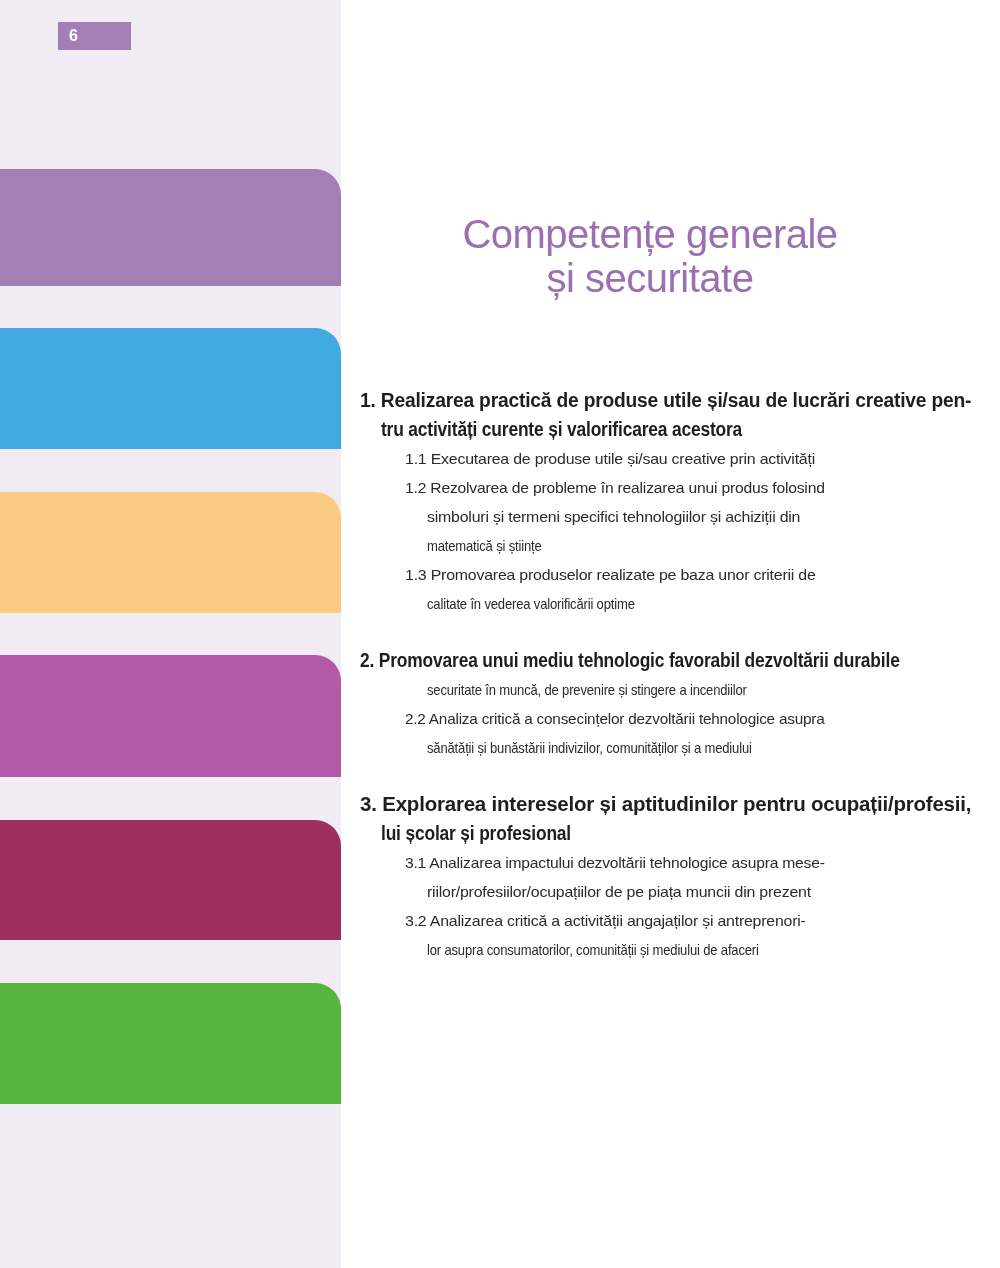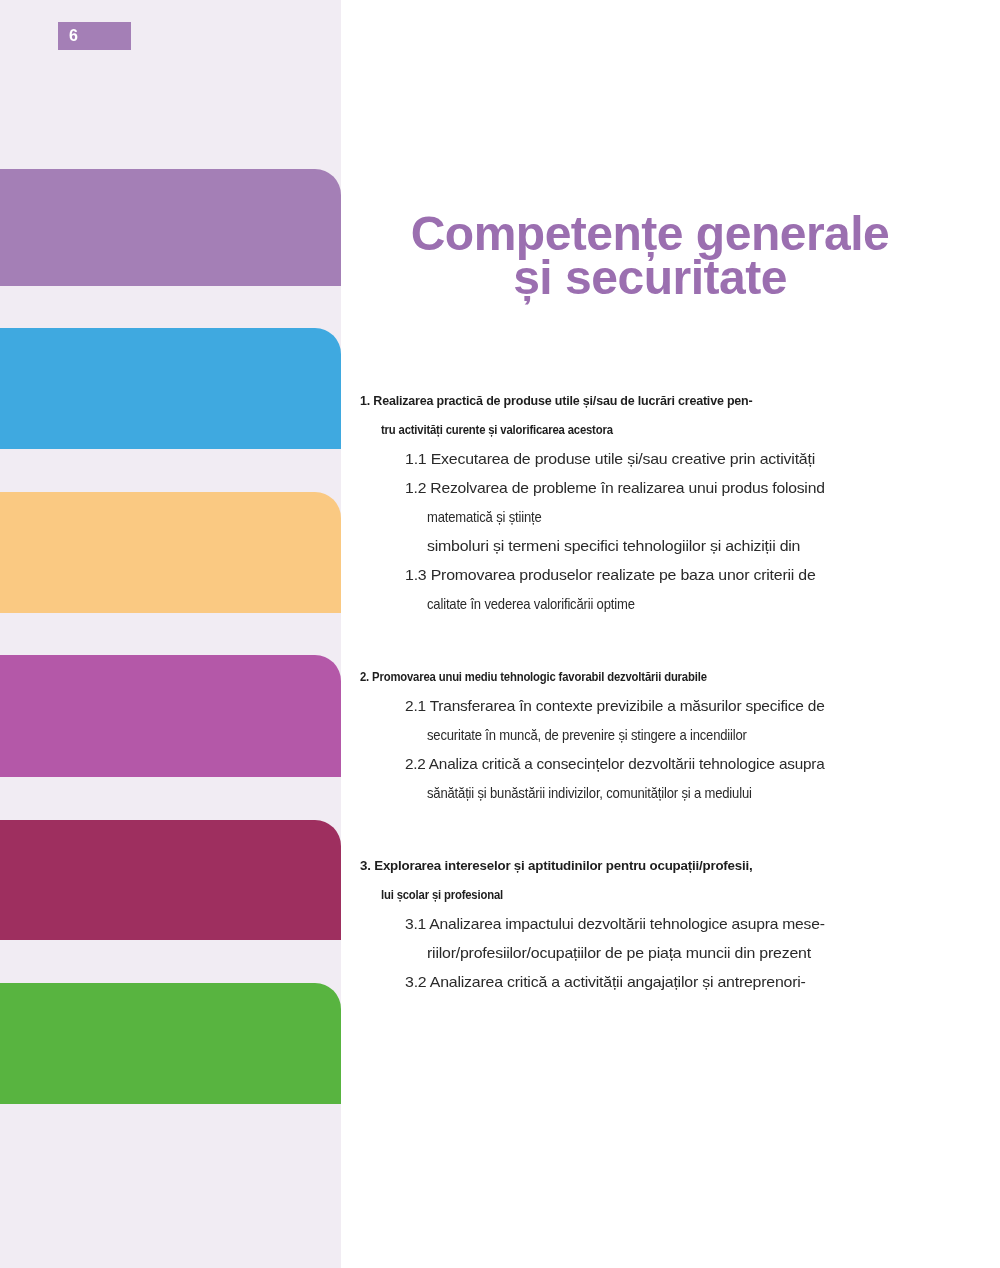--- a/index.html
+++ b/index.html
@@ -50,40 +50,40 @@
   
   .content{
     position:absolute;
     left:360px;top:0;
     width:580px;
   }
   .page-title{
     margin-top:212px;
     text-align:center;
     color:var(--title,#9b6fb0);
-    font-weight:bold;
-    font-size:48px;
+    font-weight:normal;
+    font-size:40px;
     line-height:44px;
     letter-spacing:-0.5px;
   }
   .sections{margin-top:86px;}
-  .section + .section{margin-top:44px;}
+  .section + .section{margin-top:28px;}
   .line{
     line-height:29px;
     white-space:nowrap;
     height:29px;
   }
   .line .ltext{
     display:inline-block;
     transform-origin:0 50%;
     white-space:nowrap;
   }
   .hline{
     font-weight:bold;
-    font-size:13px;
+    font-size:20px;
     color:#1e1e1e;
     letter-spacing:-0.2px;
   }
   .bline{
     font-size:15px;
     color:#2a2a2a;
     letter-spacing:-0.2px;
   }
   .hline.cont{margin-left:21px;}
   .bline.ifirst{margin-left:45px;}
@@ -111,35 +111,35 @@
     <div class="page-title">
       <div>Competențe generale</div>
       <div>și securitate</div>
     </div>
     <div class="sections">
         <div class="section">
           <div class="line hline first"><span class="ltext" style="transform: scaleX(0.960961);">1. Realizarea practică de produse utile și/sau de lucrări creative pen-</span></div>
           <div class="line hline cont last"><span class="ltext" style="transform: scaleX(0.87);">tru activități curente și valorificarea acestora</span></div>
           <div class="line bline ifirst"><span class="ltext" style="transform: scaleX(1.06);">1.1 Executarea de produse utile și/sau creative prin activități</span></div>
           <div class="line bline ifirst"><span class="ltext" style="transform: scaleX(1.04556);">1.2 Rezolvarea de probleme în realizarea unui produs folosind</span></div>
+          <div class="line bline icont"><span class="ltext" style="transform: scaleX(1.06);">simboluri și termeni specifici tehnologiilor și achiziții din</span></div>
           <div class="line bline icont last"><span class="ltext" style="transform: scaleX(0.87);">matematică și științe</span></div>
-          <div class="line bline icont"><span class="ltext" style="transform: scaleX(1.06);">simboluri și termeni specifici tehnologiilor și achiziții din</span></div>
           <div class="line bline ifirst"><span class="ltext" style="transform: scaleX(1.06);">1.3 Promovarea produselor realizate pe baza unor criterii de</span></div>
           <div class="line bline icont last"><span class="ltext" style="transform: scaleX(0.87);">calitate în vederea valorificării optime</span></div>
         </div>
         <div class="section">
           <div class="line hline first last"><span class="ltext" style="transform: scaleX(0.87);">2. Promovarea unui mediu tehnologic favorabil dezvoltării durabile</span></div>
-          <div class="line bline ifirst"><span class="ltext" style="transform: scaleX(1.0303);">2.1 Transferarea în contexte previzibile a măsurilor specifice de</span></div>
           <div class="line bline icont last"><span class="ltext" style="transform: scaleX(0.87);">securitate în muncă, de prevenire și stingere a incendiilor</span></div>
           <div class="line bline ifirst"><span class="ltext" style="transform: scaleX(1.02023);">2.2 Analiza critică a consecințelor dezvoltării tehnologice asupra</span></div>
           <div class="line bline icont last"><span class="ltext" style="transform: scaleX(0.87);">sănătății și bunăstării indivizilor, comunităților și a mediului</span></div>
         </div>
         <div class="section">
           <div class="line hline first"><span class="ltext" style="transform: scaleX(1.02468);">3. Explorarea intereselor și aptitudinilor pentru ocupații/profesii,</span></div>
           <div class="line hline cont last"><span class="ltext" style="transform: scaleX(0.87);">lui școlar și profesional</span></div>
           <div class="line bline ifirst"><span class="ltext" style="transform: scaleX(1.04174);">3.1 Analizarea impactului dezvoltării tehnologice asupra mese-</span></div>
           <div class="line bline icont"><span class="ltext" style="transform: scaleX(1.06);">riilor/profesiilor/ocupațiilor de pe piața muncii din prezent</span></div>
           <div class="line bline ifirst"><span class="ltext" style="transform: scaleX(1.06);">3.2 Analizarea critică a activității angajaților și antreprenori-</span></div>
+          <div class="line bline icont last"><span class="ltext" style="transform: scaleX(0.87);">lor asupra consumatorilor, comunității și mediului de afaceri</span></div>
         </div>
       </div>
   </div>
 
 </div>
 
 </body></html>

